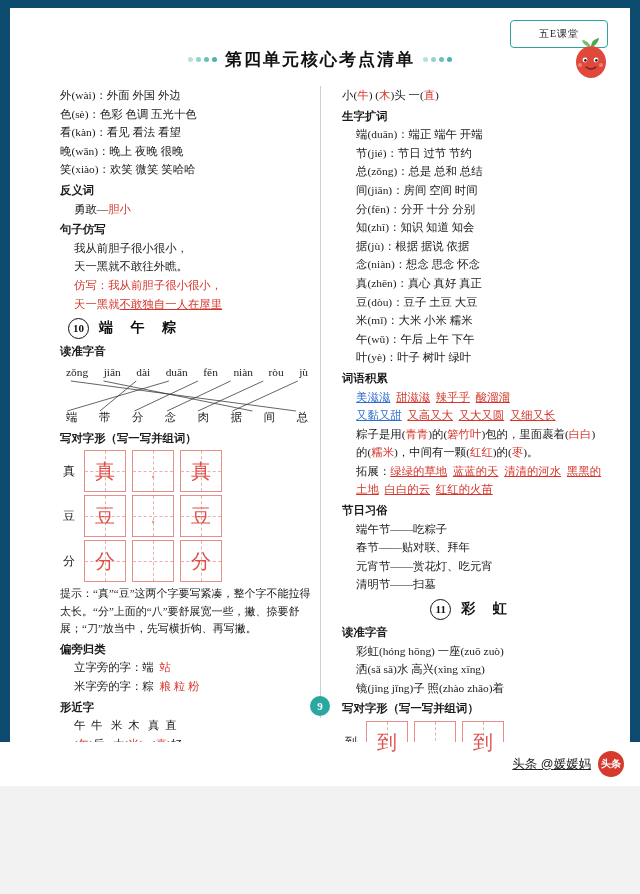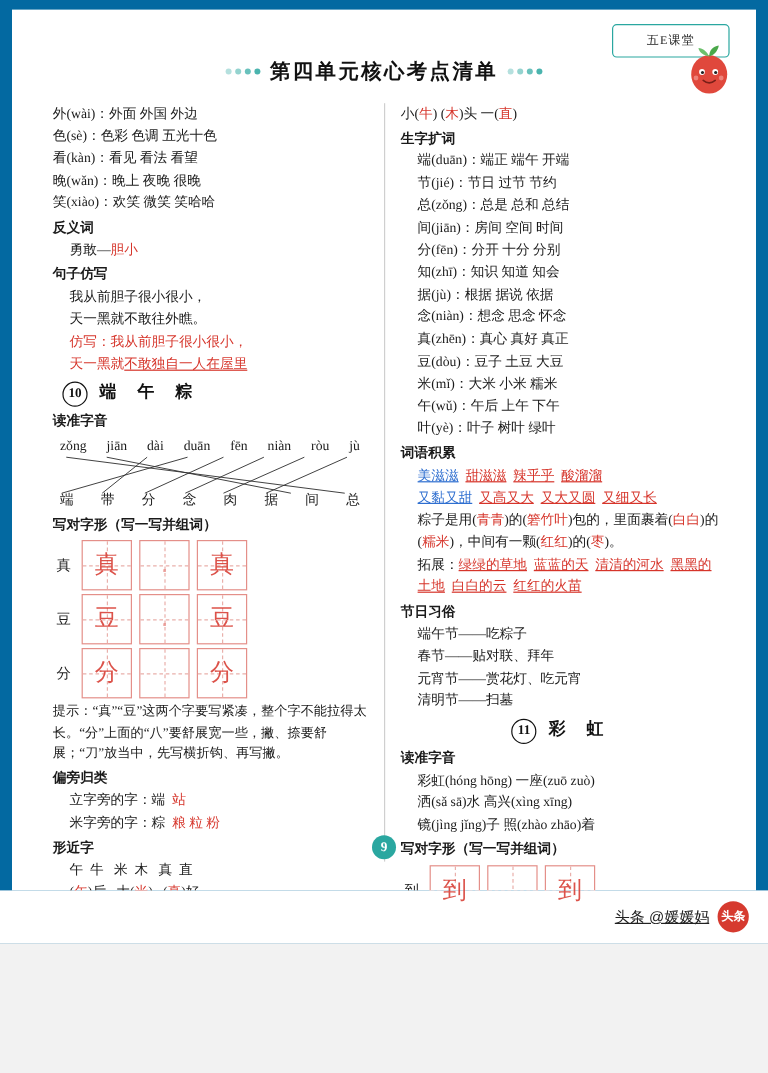--- a/index.html
+++ b/index.html
@@ -5,21 +5,21 @@
   html,body{margin:0;padding:0;}
   body{
     width:640px;height:894px;
     background:#f2f2f2;
     font-family:"Liberation Serif","DejaVu Serif",serif;
     overflow:hidden;
   }
   .page{
     position:relative;
     width:640px;height:786px;
-    background:#0369a1;
+    background:#0c4a6e;
     box-sizing:border-box;
   }
   .paper{
     position:absolute;
     left:10px;top:8px;right:10px;bottom:44px;
     background:#fff;
   }
   
   .corner-badge{
     position:absolute;right:22px;top:12px;
@@ -54,21 +54,21 @@
     display:flex;
   }
   .col{
     width:50%;
     box-sizing:border-box;
     padding:0 8px;
     font-size:11.4px;
     line-height:18.6px;
     color:#1a1a1a;
   }
-  .col.left{padding-left:8px;padding-right:14px;}
+  .col.left{padding-left:8px;padding-right:14px;margin-left:16px;}
   .col.right{padding-left:14px;padding-right:2px;}
   .divider{
     position:absolute;left:50%;top:78px;bottom:24px;
     width:1px;background:#cfcfcf;
   }
   .ln{white-space:nowrap;}
   .ln.wrap{white-space:normal;}
   .sec{
     font-weight:bold;color:#1a1a1a;
     margin-top:2px;

